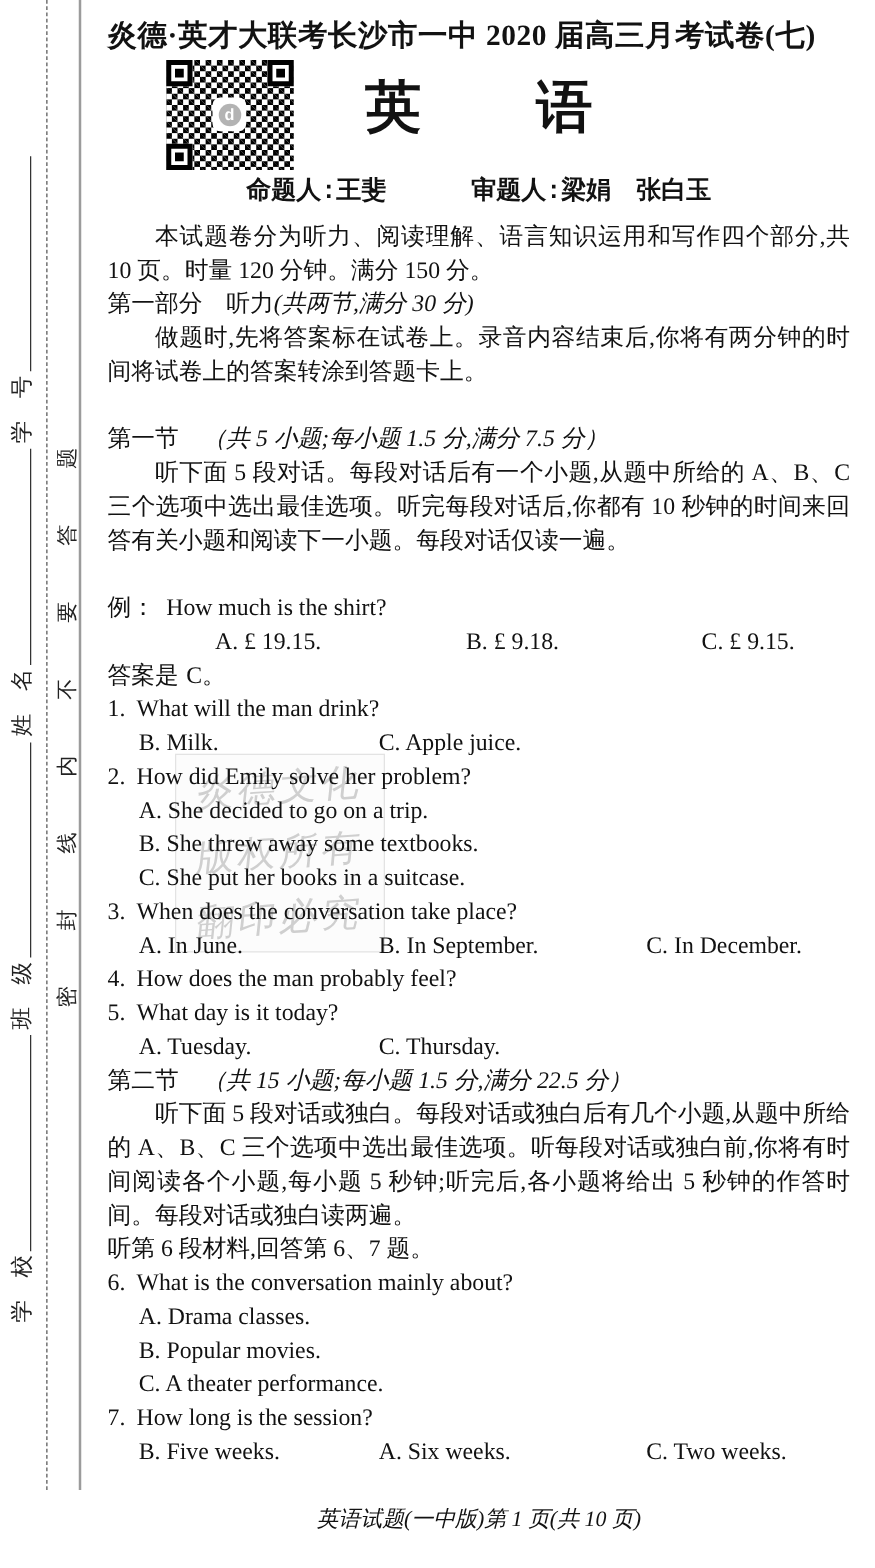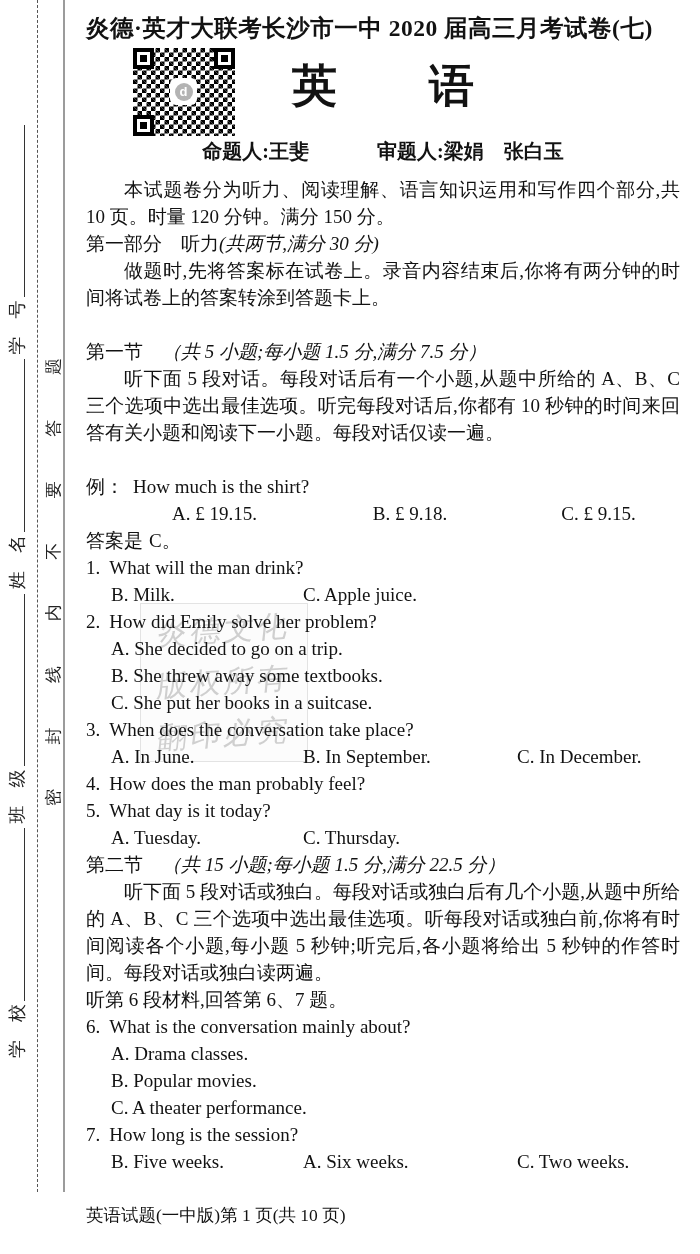--- a/index.html
+++ b/index.html
@@ -49,21 +49,21 @@
   .qr-logo-inner { width:18px; height:18px; border-radius:50%; background:#b3b3b3;
     color:#fff; font-size:13px; line-height:18px; text-align:center;
     font-family:"Liberation Sans",sans-serif; font-weight:bold; }
 
   .subject-title { position:absolute; top:56px; left:86px; width:594px;
     display:flex; justify-content:center; gap:92px;
     font-family:"Liberation Sans","DejaVu Sans",sans-serif; font-weight:bold; font-size:45px; }
 
   .byline { position:absolute; top:138px; left:86px; width:594px;
     display:flex; justify-content:center; gap:68px;
-    font-family:Liberation Serif, serif; font-weight:bold; font-size:20px; }
+    font-family:Liberation Mono, monospace; font-weight:bold; font-size:20px; }
 
   
   .watermark { position:absolute; left:140px; top:603px; width:166px; height:157px;
     border:1px solid #e3e3e3; background:rgba(250,250,250,0.55);
     display:flex; flex-direction:column; justify-content:space-around; align-items:center;
     z-index:0; }
   .watermark div { color:#cfcfcf; font-size:30px; letter-spacing:3px;
     transform:skewX(-10deg) rotate(-4deg); white-space:nowrap; }
 
   
@@ -73,21 +73,21 @@
   .hd-bold { font-family:"Liberation Sans","DejaVu Sans",sans-serif; font-weight:normal; }
   .kai { font-style:italic; }
   .gap { height:27px; }
   .opts-row { display:grid; grid-template-columns:192px 214px auto; padding-left:25px; }
   .opts-row.example { padding-left:40px; grid-template-columns:177px 214px auto;text-align:center; }
   .opts-stack div { padding-left:25px; }
   .qtext { margin-left:9px; }
   .ans-val { margin-left:6px; }
 
   .footer { position:absolute; top:1203px; left:86px; width:594px;
-    text-align:left; font-size:17.5px; z-index:2; }
+    text-align:center; font-size:17.5px; font-style:italic; z-index:2; }
 </style>
 </head>
 <body>
 
 <div class="rule-dashed"></div>
 <div class="rule-solid"></div>
 
 <div class="student-fields">
   <span>学　校</span>
   <span class="blank"></span>

